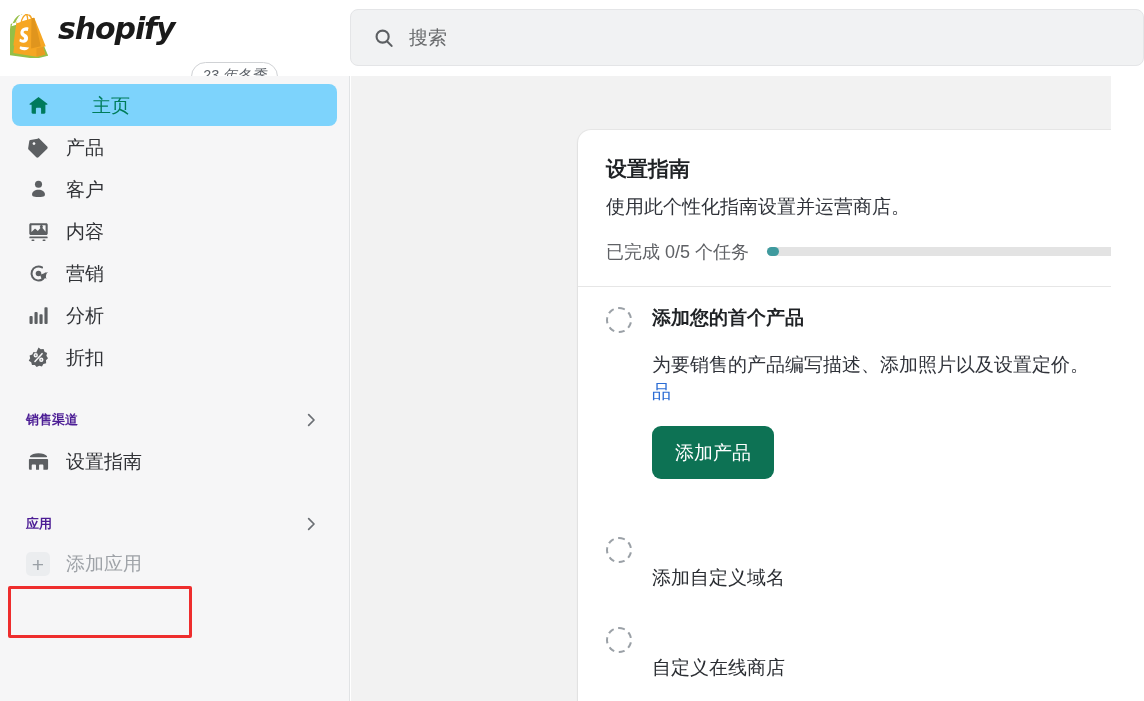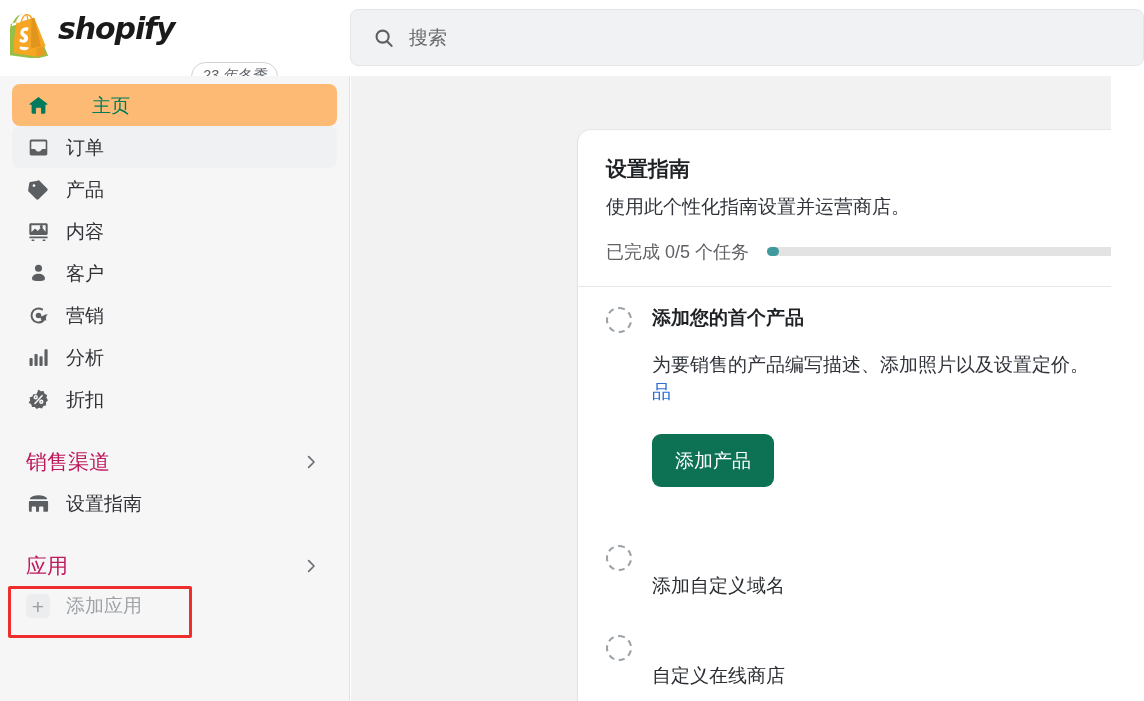--- a/index.html
+++ b/index.html
@@ -58,34 +58,34 @@
     background: #f6f6f7;
     border-right: 1px solid #e1e3e5;
     padding-top: 8px;
     overflow: hidden;
   }
   .nav-item {
     display: flex; align-items: center; gap: 16px;
     height: 42px; margin: 0 12px; padding-left: 14px;
     border-radius: 8px; cursor: pointer;
   }
-  .nav-item.hl { background: #fdba74; gap: 42px; }
+  .nav-item.hl { background: #7dd3fc; gap: 42px; }
   .nav-item.hl2 { background: #eff1f2; }
   .nav-ico { width: 24px; height: 24px; flex: 0 0 24px; display:flex; align-items:center; justify-content:center; color:#5c5f62; }
   .nav-ico svg { display:block; }
   .nav-label { font-size: 19px; color: #303236; line-height: 1; }
   .nav-item.active .nav-label { color: #007c5a; }
   .nav-item.active .nav-ico { color: #007a5c; }
 
   .section-head {
     display: flex; align-items: center; justify-content: space-between;
     margin: 0 12px; padding: 0 14px;
     height: 40px;
   }
-  .section-head .sh-title { font-size: 21px; font-weight: 400; color: #be185d; }
+  .section-head .sh-title { font-size: 13px; font-weight: 700; color: #4c1d95; }
   .chev { width: 16px; height: 16px; color: #6b6f74; margin-right: 4px;}
   .chev svg { display:block; }
 
   .spacer-lg { height: 22px; }
 
   .redbox {
     position: absolute; left: 8px; top: 510px;
     width: 184px; height: 52px;
     border: 3px solid #ee2d2d; border-radius: 2px;
     pointer-events: none; z-index: 5;
@@ -142,21 +142,21 @@
     width: 26px; height: 26px; flex: 0 0 26px; margin-top: 2px;
     border-radius: 50%;
     border: 2px dashed #9aa0a6;
   }
   .task-title { font-size: 19px; font-weight: 700; color: #1f2225; line-height: 1.35; }
   .task-title.plain { font-weight: 400; color: #2b2e33; margin-top: 30px; }
   .task-body { padding-left: 46px; }
   .task-desc { font-size: 19px; color: #30333a; line-height: 1.45; margin-top: 18px; }
   .task-desc .lnk { color: #2b6cd4; cursor: pointer; }
   .btn-primary {
-    display: inline-block; margin-top: 28px;
+    display: inline-block; margin-top: 20px;
     background: #0d7254; color: #ffffff;
     font-size: 19px; line-height: 1;
     padding: 17px 23px; border: none; border-radius: 9px;
     cursor: pointer;
     font-family: inherit;
   }
   .task-gap { height: 34px; }
   .task-simple { padding: 0 28px; margin-top: 22px; }
 </style>
 </head>
@@ -205,58 +205,50 @@
 
     <div class="nav-item hl active">
       <span class="nav-ico">
         <svg viewBox="0 0 24 24" width="23" height="23" fill="currentColor">
           <path d="M12 3.2 2.8 10.3c-.4.3-.3 1 .3 1h1.7v8.1c0 .7.5 1.2 1.2 1.2h3.3v-5.1c0-.7.5-1.2 1.2-1.2h3c.7 0 1.2.5 1.2 1.2v5.1H18c.7 0 1.2-.5 1.2-1.2v-8.1h1.7c.6 0 .7-.7.3-1L12 3.2z"></path>
         </svg>
       </span>
       <span class="nav-label">主页</span>
     </div>
 
-    <div class="nav-item hl2">
-      <span class="nav-ico">
-        <svg viewBox="0 0 24 24" width="23" height="23" fill="currentColor">
-          <path d="M4.6 3.6h14.8c1 0 1.8.8 1.8 1.8v13.2c0 1-.8 1.8-1.8 1.8H4.6c-1 0-1.8-.8-1.8-1.8V5.4c0-1 .8-1.8 1.8-1.8zm.4 2.2c-.3 0-.5.2-.5.5v7.2h3.4c.4 0 .8.3.9.7.3 1.1 1.3 1.9 2.5 1.9h1.4c1.2 0 2.2-.8 2.5-1.9.1-.4.5-.7.9-.7h3.4V6.3c0-.3-.2-.5-.5-.5H5z"></path>
-        </svg>
-      </span>
-      <span class="nav-label">订单</span>
-    </div>
 
     <div class="nav-item">
       <span class="nav-ico">
         <svg viewBox="0 0 24 24" width="23" height="23" fill="currentColor">
           <path d="M11.1 2.9 3.5 4.1c-.6.1-1 .5-1.1 1.1L1.2 12.8c-.1.5.1 1 .4 1.4l8.1 8.1c.6.6 1.6.6 2.3 0l9.1-9.1c.6-.6.6-1.6 0-2.3l-8.1-8.1c-.4-.3-.9-.5-1.4-.4zM7.3 9.4c-.8 0-1.5-.7-1.5-1.5s.7-1.5 1.5-1.5 1.5.7 1.5 1.5-.7 1.5-1.5 1.5z"></path>
         </svg>
       </span>
       <span class="nav-label">产品</span>
+    </div>
+
+    <div class="nav-item">
+      <span class="nav-ico">
+        <svg viewBox="0 0 24 24" width="23" height="23" fill="currentColor">
+          <circle cx="12" cy="6.6" r="3.7"></circle>
+          <path d="M12 12.2c-3.7 0-6.7 2.1-6.7 4.7 0 1.6 0 2.9 6.7 2.9s6.7-1.3 6.7-2.9c0-2.6-3-4.7-6.7-4.7z"></path>
+        </svg>
+      </span>
+      <span class="nav-label">客户</span>
     </div>
 
     <div class="nav-item">
       <span class="nav-ico">
         <svg viewBox="0 0 24 24" width="23" height="23" fill="currentColor">
           <path d="M4 3.4h16c.9 0 1.6.7 1.6 1.6v9c0 .9-.7 1.6-1.6 1.6H4c-.9 0-1.6-.7-1.6-1.6v-9c0-.9.7-1.6 1.6-1.6zm1 2.2c-.2 0-.4.2-.4.4v6.4l3.3-3.1c.3-.3.8-.3 1.1 0l2.3 2.3 3.2-3.8c.3-.4.9-.4 1.2 0l3.7 4.5V6c0-.2-.2-.4-.4-.4H5zm10-.1c.9 0 1.6.7 1.6 1.6S15.9 8.7 15 8.7s-1.6-.7-1.6-1.6.7-1.6 1.6-1.6z"></path>
           <rect x="2.4" y="17.3" width="19.2" height="1.8" rx=".9"></rect>
           <rect x="4.6" y="20.3" width="3.2" height="1.6" rx=".8"></rect>
           <rect x="16.2" y="20.3" width="3.2" height="1.6" rx=".8"></rect>
         </svg>
       </span>
       <span class="nav-label">内容</span>
-    </div>
-
-    <div class="nav-item">
-      <span class="nav-ico">
-        <svg viewBox="0 0 24 24" width="23" height="23" fill="currentColor">
-          <circle cx="12" cy="6.6" r="3.7"></circle>
-          <path d="M12 12.2c-3.7 0-6.7 2.1-6.7 4.7 0 1.6 0 2.9 6.7 2.9s6.7-1.3 6.7-2.9c0-2.6-3-4.7-6.7-4.7z"></path>
-        </svg>
-      </span>
-      <span class="nav-label">客户</span>
     </div>
 
     <div class="nav-item">
       <span class="nav-ico">
         <svg viewBox="0 0 24 24" width="23" height="23" fill="none" stroke="currentColor" stroke-width="2.1">
           <path d="M19.3 12a7.3 7.3 0 1 1-3.6-6.3" stroke-linecap="round"></path>
           <circle cx="12" cy="12" r="2.9" fill="currentColor" stroke="none"></circle>
           <path d="M13.6 13.2 22 10.4l-3.2 3.1 1.6 4-2.6-1.1-2 2.6-2.2-5.8z" fill="currentColor" stroke="none"></path>
         </svg>
       </span>

